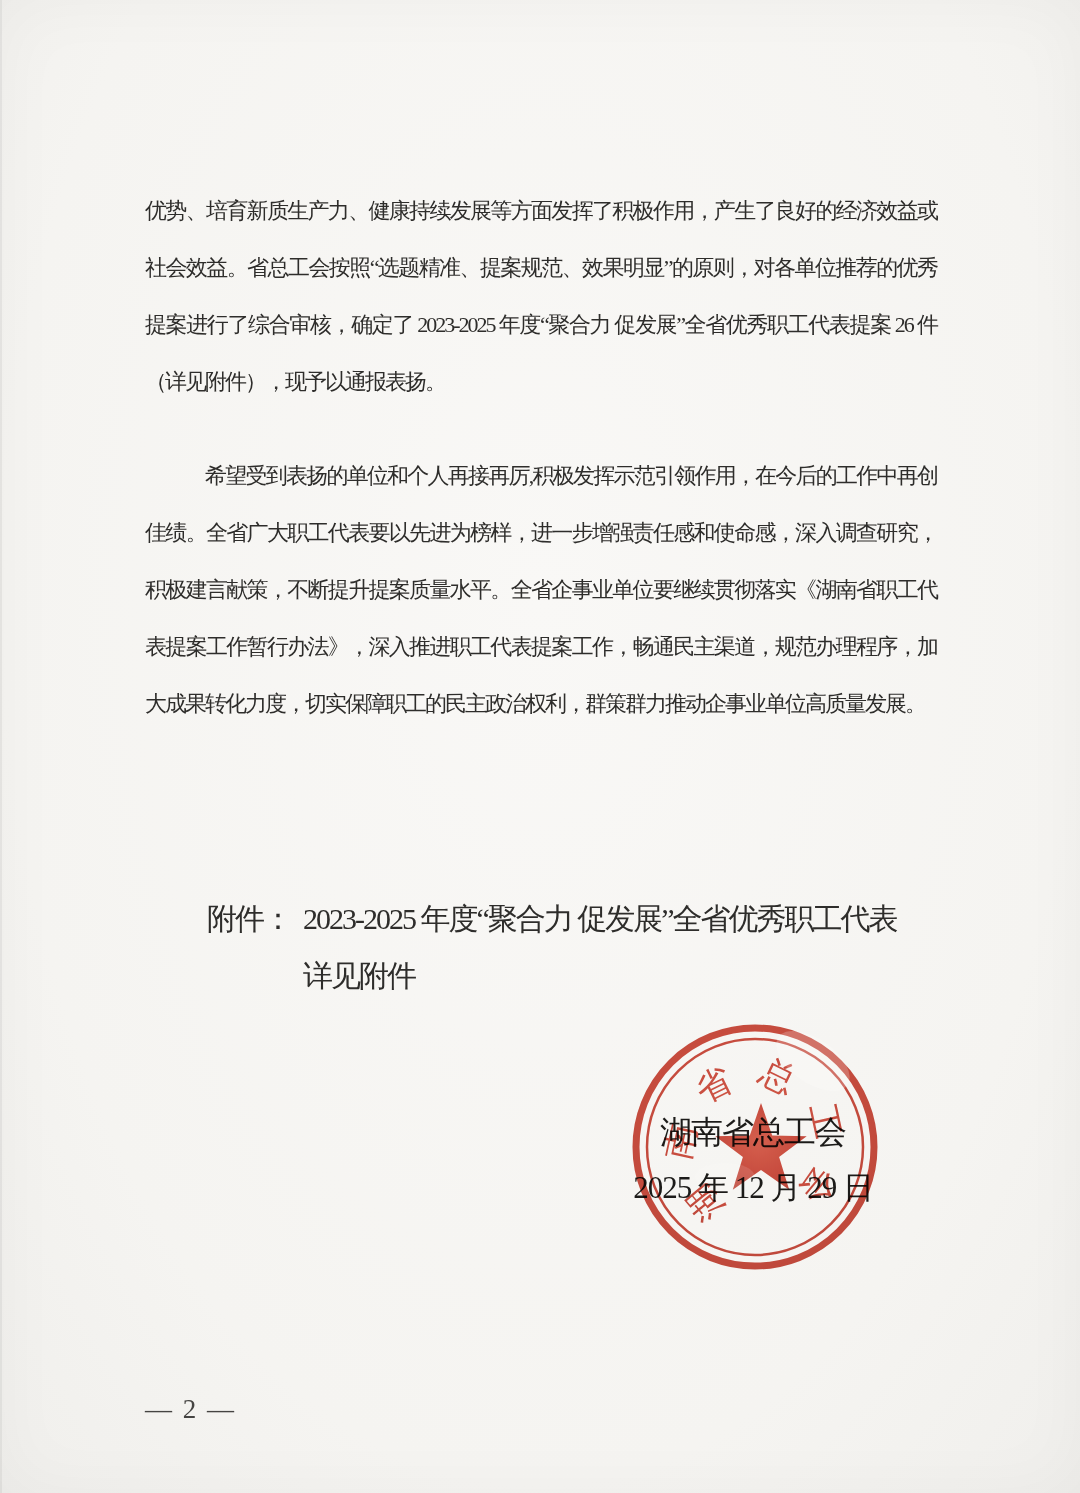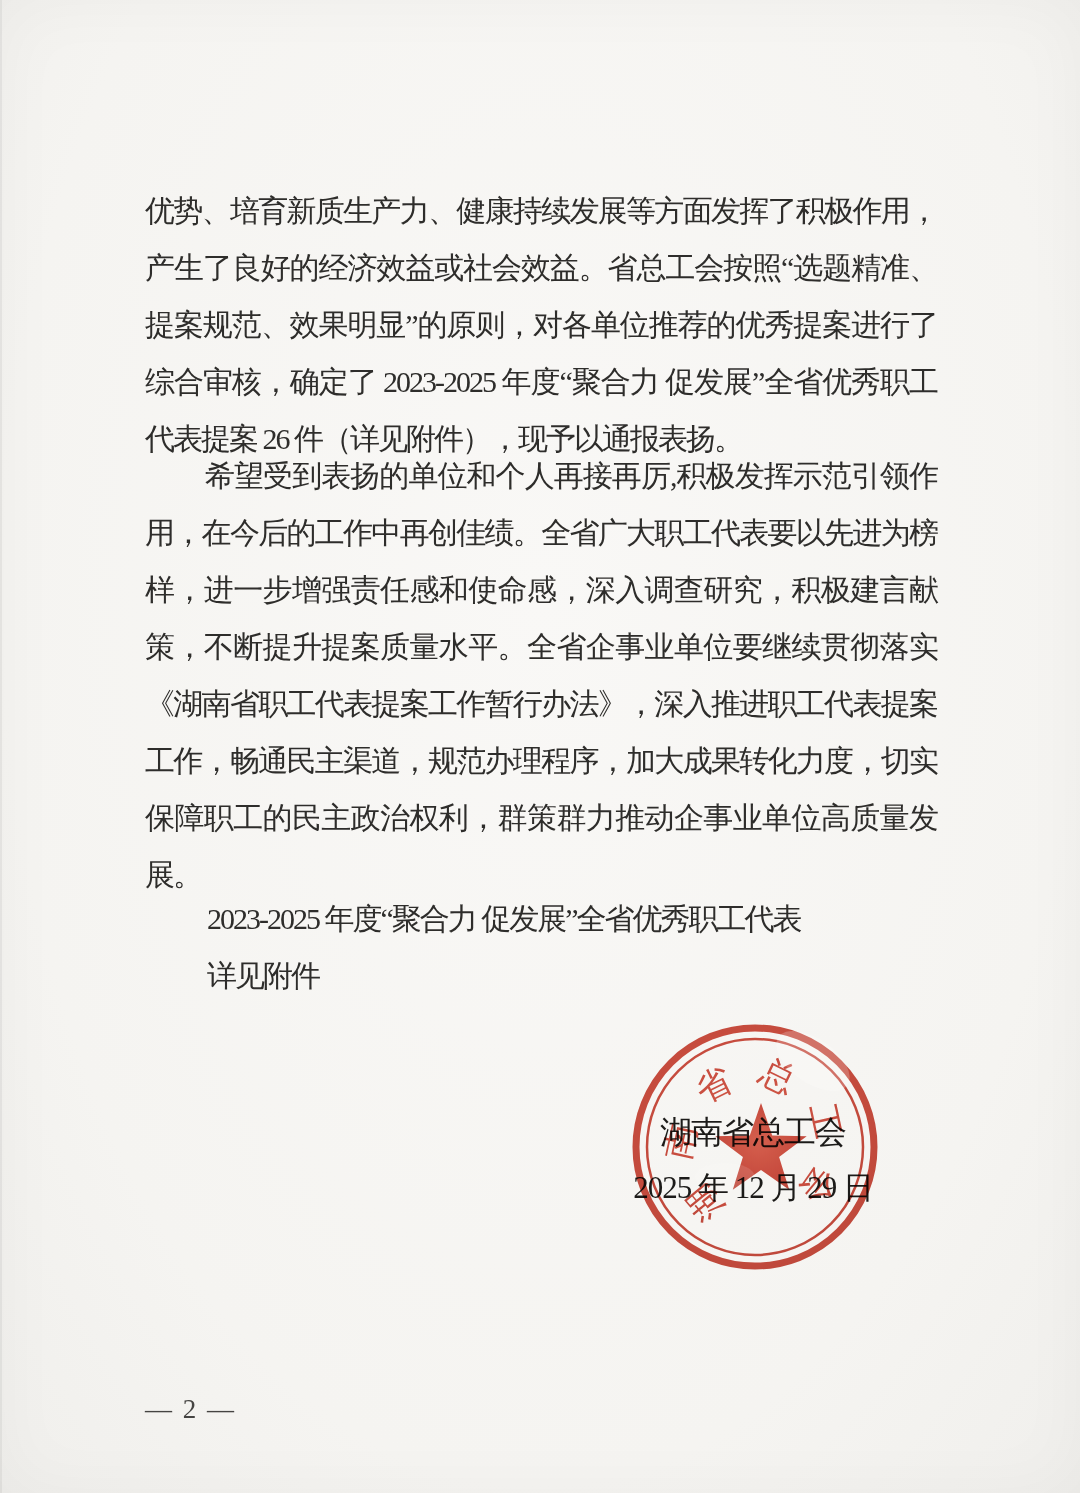--- a/index.html
+++ b/index.html
@@ -20,21 +20,21 @@
     position: absolute;
     left: 0; top: 0; bottom: 0;
     width: 2px;
     background: rgba(0,0,0,0.05);
   }
   .para {
     position: absolute;
     left: 145px;
     width: 792px;
     margin: 0;
-    font-size: 30px;
+    font-size: 22px;
     letter-spacing: -2px;
     line-height: 57px;
     text-align: justify;
     color: #2e2d2b;
   }
   .para-1 { top: 182px; }
   .para-2 { top: 447px; text-indent: 60px; }
   .attachment {
     position: absolute;
     left: 207px;
@@ -94,20 +94,21 @@
 </head>
 <body>
 
 <div class="page">
 
   <p class="para para-1">优势、培育新质生产力、健康持续发展等方面发挥了积极作用，产生了良好的经济效益或社会效益。省总工会按照“选题精准、提案规范、效果明显”的原则，对各单位推荐的优秀提案进行了综合审核，确定了 2023-2025 年度“聚合力 促发展”全省优秀职工代表提案 26 件（详见附件），现予以通报表扬。</p>
 
   <p class="para para-2">希望受到表扬的单位和个人再接再厉,积极发挥示范引领作用，在今后的工作中再创佳绩。全省广大职工代表要以先进为榜样，进一步增强责任感和使命感，深入调查研究，积极建言献策，不断提升提案质量水平。全省企事业单位要继续贯彻落实《湖南省职工代表提案工作暂行办法》，深入推进职工代表提案工作，畅通民主渠道，规范办理程序，加大成果转化力度，切实保障职工的民主政治权利，群策群力推动企事业单位高质量发展。</p>
 
   <div class="attachment">
+    <span class="attach-label">附件：</span>
     <span class="attach-content">
       <span>2023-2025 年度“聚合力 促发展”全省优秀职工代表</span>
       <span>详见附件</span>
     </span>
   </div>
 
   <div class="seal">
     <svg viewBox="-127 -127 254 254" width="254" height="254">
       <defs>
         <radialGradient id="sealInk" cx="48%" cy="44%" r="70%">

